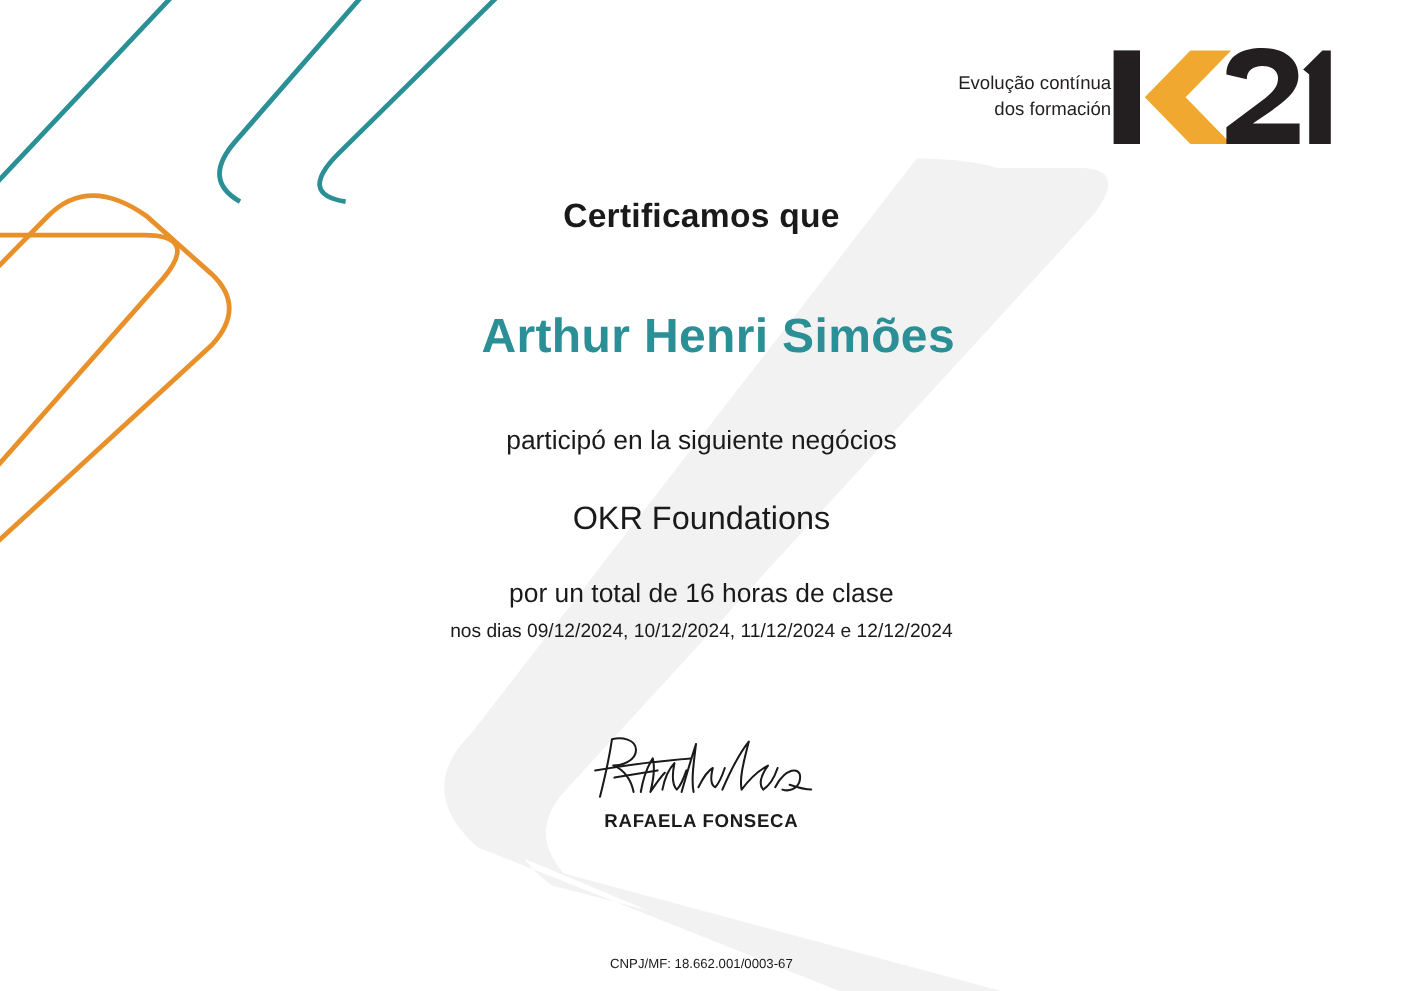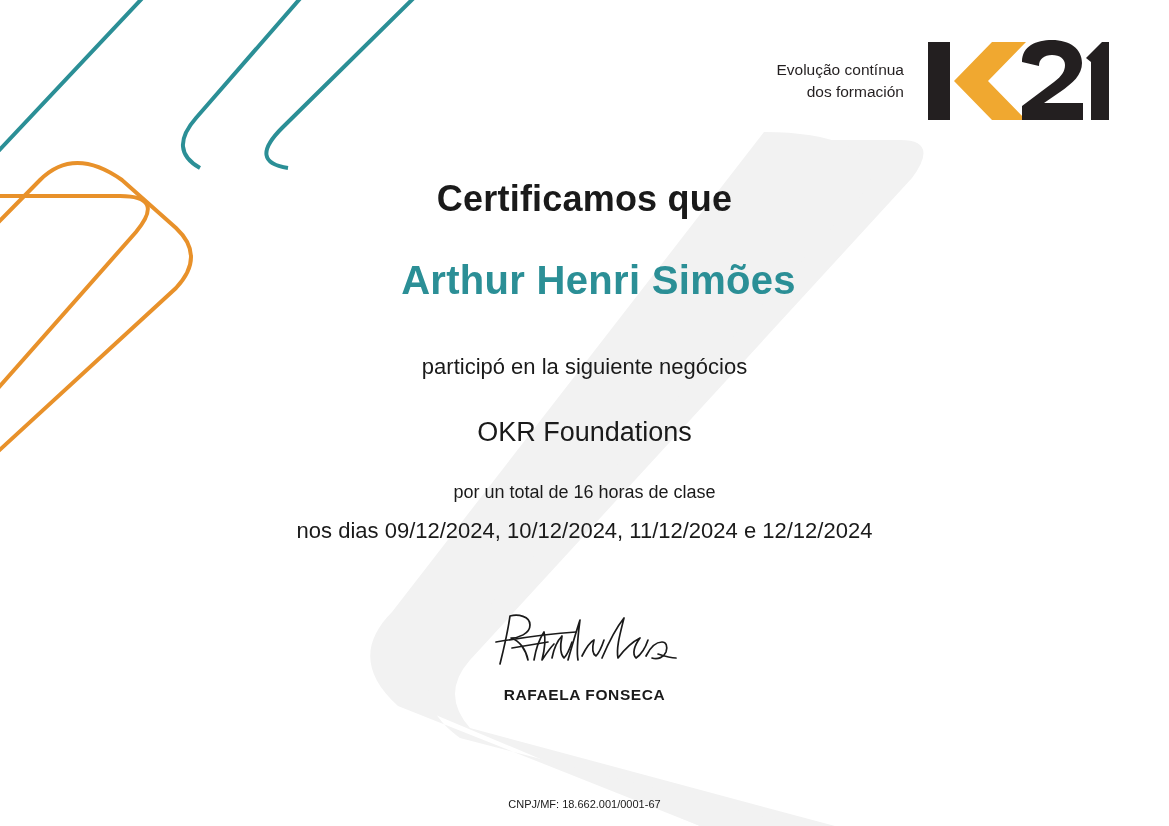--- a/index.html
+++ b/index.html
@@ -28,21 +28,20 @@
     pointer-events: none;
   }
 
   
   .header {
     position: absolute;
     right: 58px;
     top: 36px;
     display: flex;
     align-items: center;
-    gap: 22px;
   }
   .header-tagline {
     text-align: right;
     font-size: 15.5px;
     line-height: 1.45;
     color: #231f20;
     font-family: "Liberation Sans", sans-serif;
   }
   .logo {
     display: block;
@@ -51,23 +50,23 @@
   
   .content {
     position: absolute;
     left: 0;
     top: 0;
     width: 1169px;
     text-align: center;
   }
   .line-certificamos {
     position: absolute;
-    top: 178px;
-    width: 100%;
-    font-size: 36px;
+    top: 164px;
+    width: 100%;
+    font-size: 28px;
     font-weight: bold;
     color: #1a1a1a;
     letter-spacing: 0.2px;
   }
   .line-name {
     position: absolute;
     top: 258px;
     width: 100%;
     font-size: 40px;
     font-weight: bold;
@@ -87,45 +86,45 @@
     top: 417px;
     width: 100%;
     font-size: 27px;
     font-weight: normal;
     color: #1a1a1a;
   }
   .line-hours {
     position: absolute;
     top: 482px;
     width: 100%;
-    font-size: 18px;
+    font-size: 22px;
     color: #1a1a1a;
   }
   .line-dates {
     position: absolute;
     top: 518px;
     width: 100%;
-    font-size: 22px;
+    font-size: 16px;
     color: #1a1a1a;
   }
 
   
   .signature-block {
     position: absolute;
     top: 608px;
     left: 0;
     width: 1169px;
     text-align: center;
   }
   .signature-mark {
     display: block;
     margin: 0 auto;
   }
   .signature-name {
-    margin-top: 16px;
+    margin-top: 6px;
     font-size: 15.5px;
     font-weight: bold;
     letter-spacing: 0.6px;
     color: #1a1a1a;
   }
 
   
   .footer-cnpj {
     position: absolute;
     top: 798px;
@@ -190,15 +189,15 @@
         <path d="M92 48 C96 40 100 34 104 32 C102 40 102 46 106 48 C110 44 112 38 114 32"></path>
         <path d="M112 50 C118 36 126 20 134 10 C130 26 126 40 128 50 C134 42 142 34 150 30 C144 38 142 46 146 50 C152 46 156 38 158 32"></path>
         <path d="M156 48 C160 40 166 34 172 34 C176 34 178 38 176 44 C174 49 168 52 162 50"></path>
         <path d="M168 46 C174 48 180 50 186 50"></path>
         <path d="M6 34 C30 30 58 26 86 24"></path>
       </g>
     </svg>
     <div class="signature-name">RAFAELA FONSECA</div>
   </div>
 
-  <div class="footer-cnpj">CNPJ/MF: 18.662.001/0001-67</div>
+  <div class="footer-cnpj">CNPJ/MF: 18.662.001/0003-67</div>
 
 </div>
 
 </body></html>

